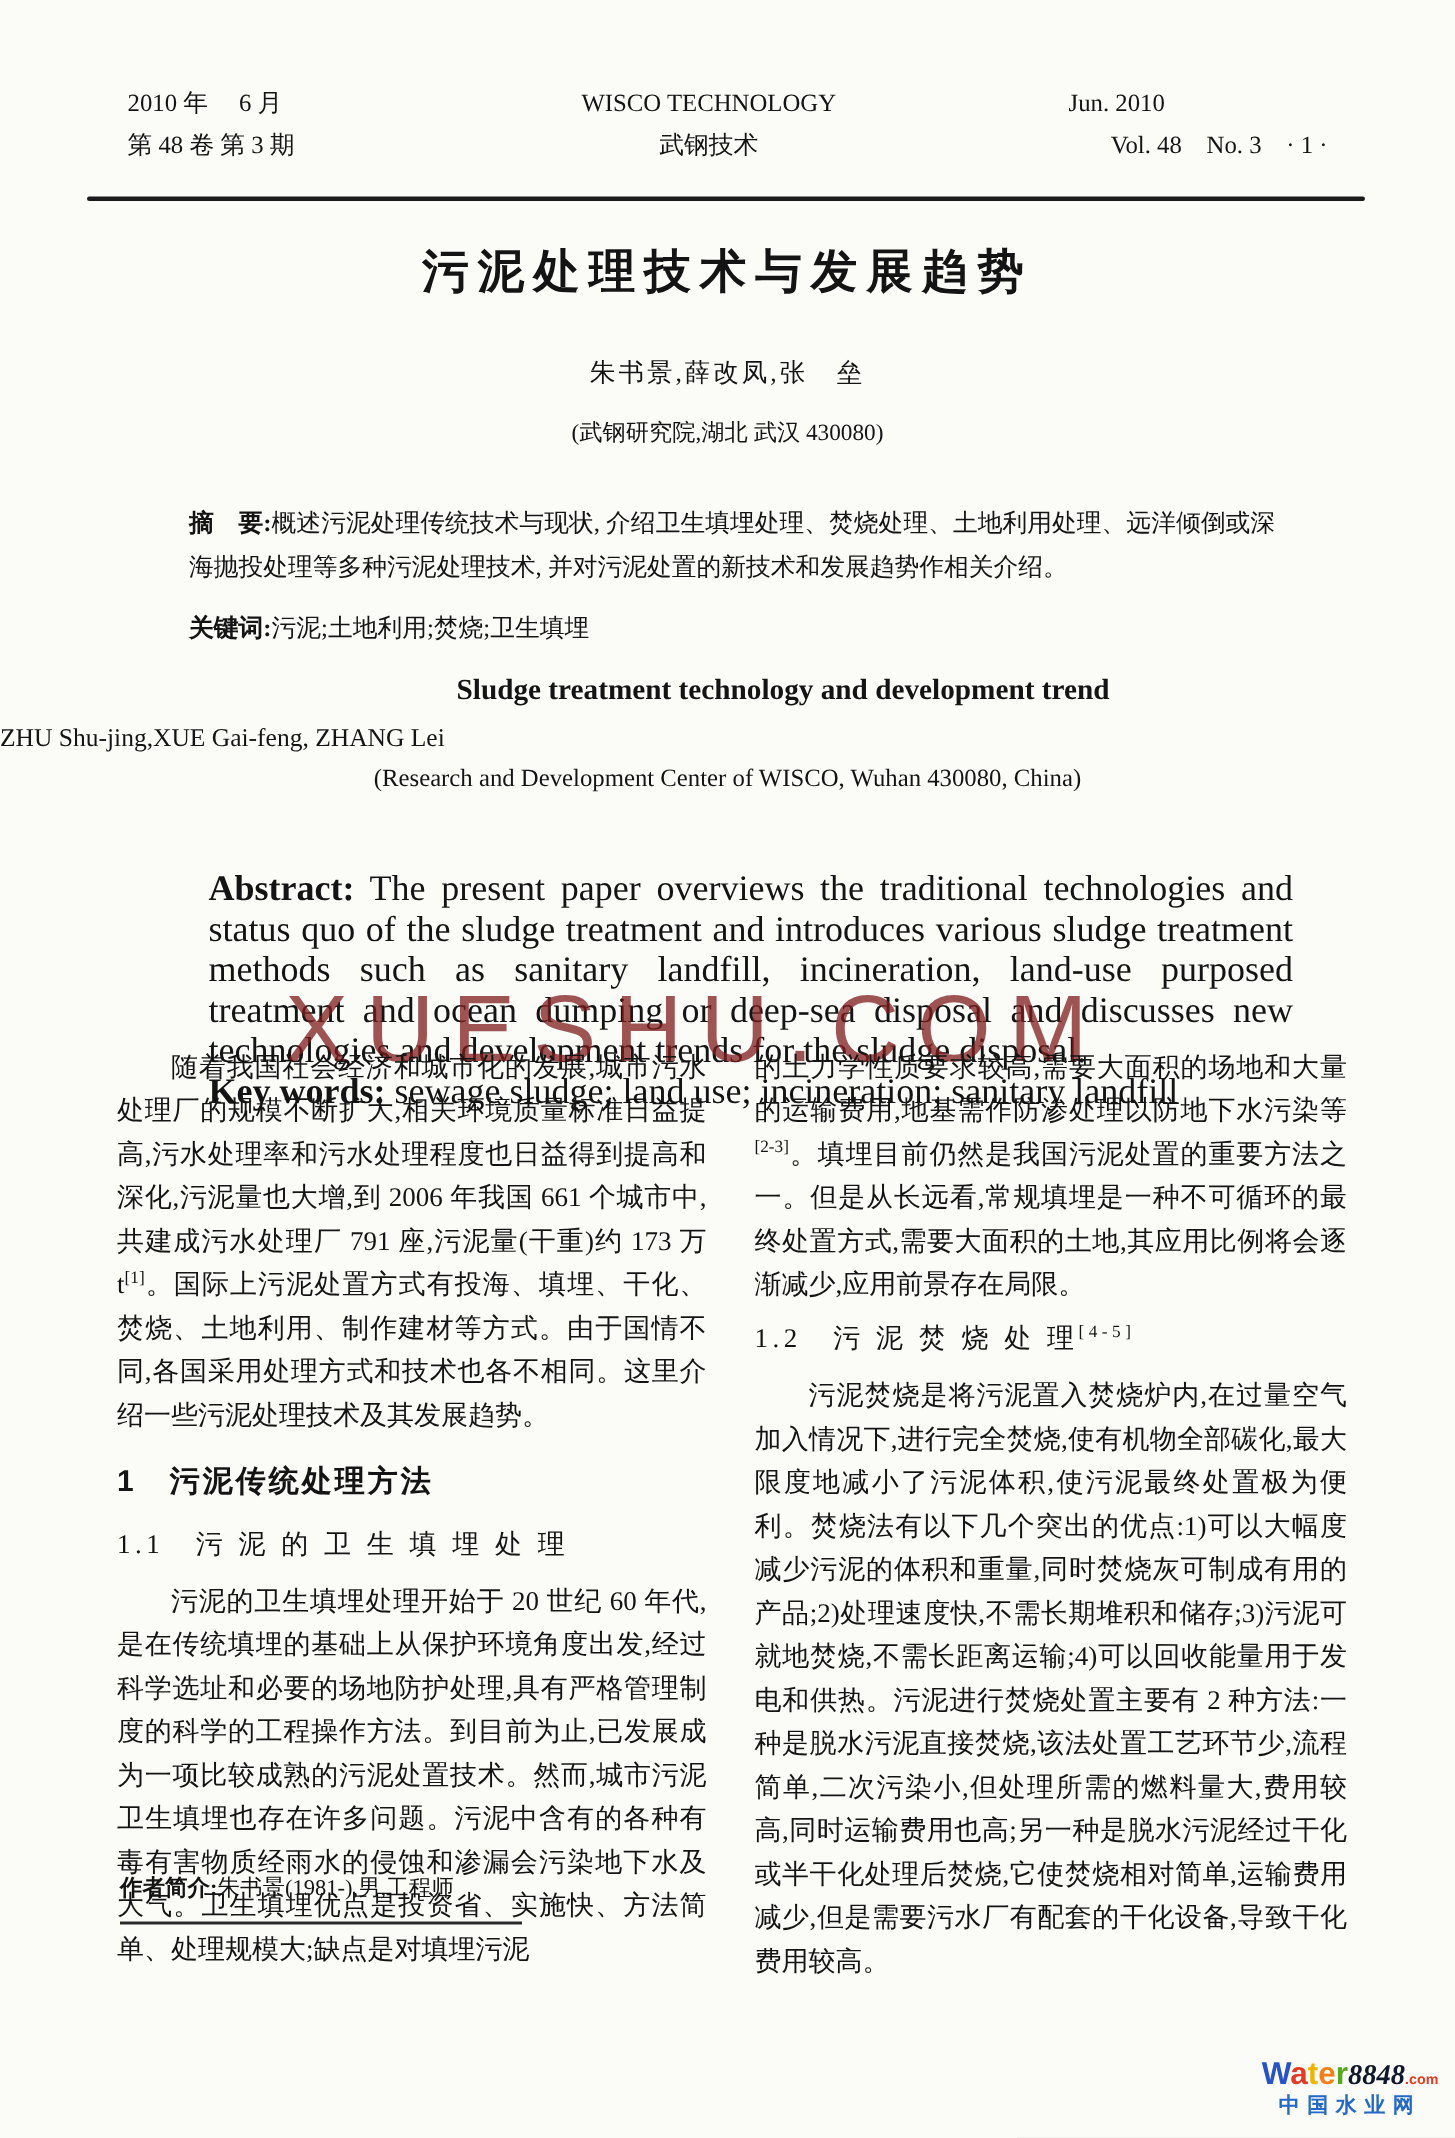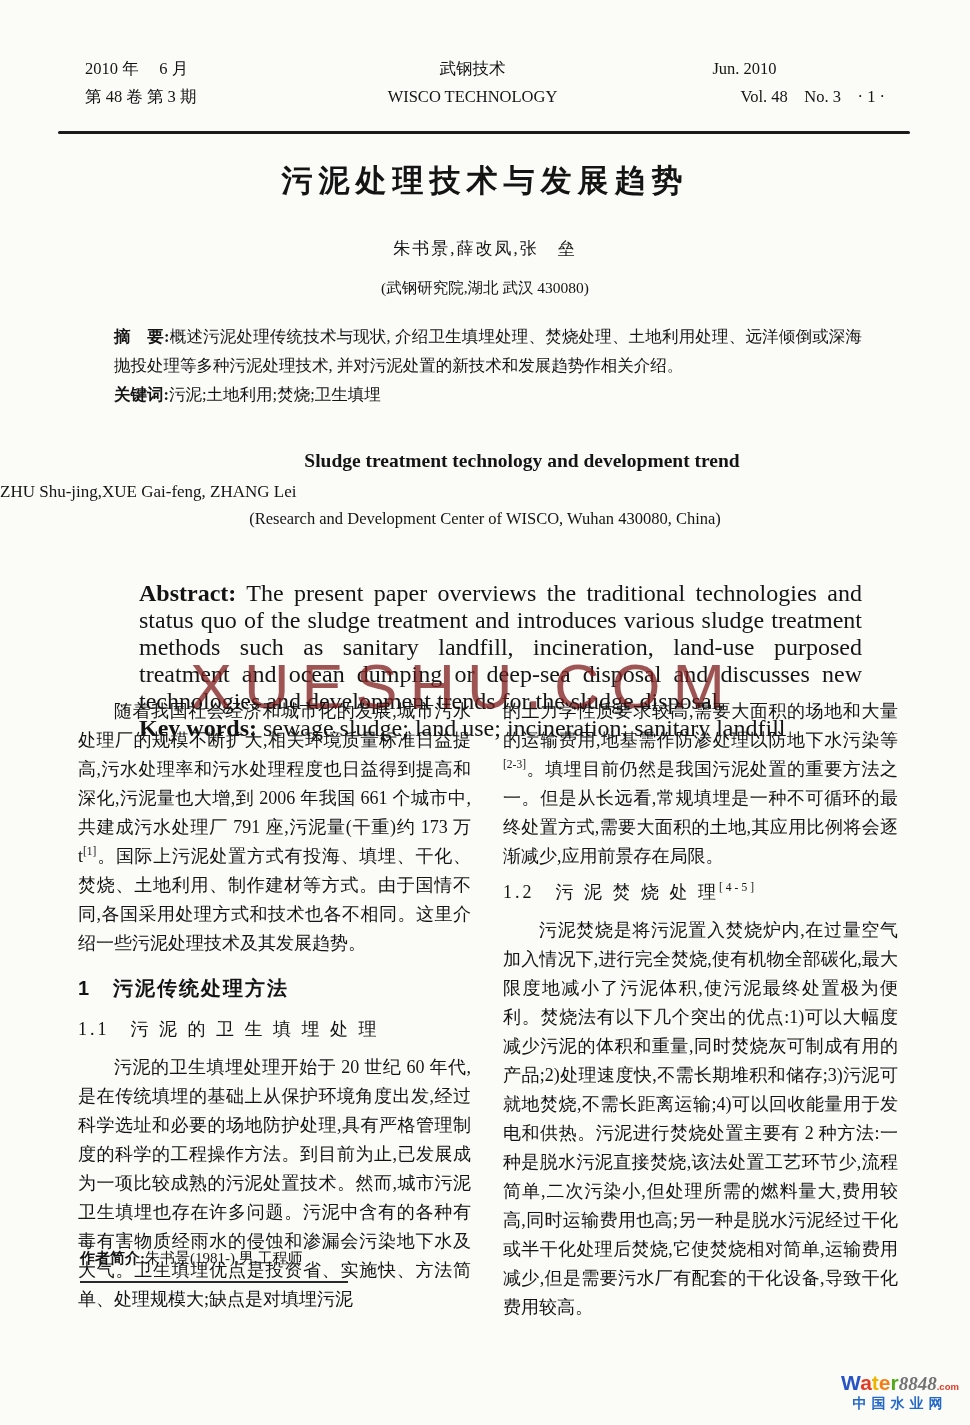--- a/index.html
+++ b/index.html
@@ -17,21 +17,21 @@
   .hdr-right .l1{text-align:center; padding-right:46px;}
   .hdr-right .l2{text-align:right;}
   .hdr-rule{position:absolute; top:131px; left:58px; width:852px; height:3px; background:#1b1b1b; border-radius:2px;}
   
   .title-cn{position:absolute; top:160px; left:0; width:100%; margin:0; text-align:center;
     font-size:31px; font-weight:700; letter-spacing:6px;}
   .authors-cn{position:absolute; top:237px; left:0; width:100%; text-align:center; font-size:17px; letter-spacing:2px;}
   .affil-cn{position:absolute; top:278px; left:0; width:100%; text-align:center; font-size:15.5px;}
   
   .meta{position:absolute; top:322px; left:114px; width:748px; font-size:16.5px; line-height:29px; text-align:justify;}
-  .meta p{margin:0;}
+  .meta p{margin:12px;}
   .meta b{font-weight:700;}
   .meta .gap{display:inline-block; width:22px;}
   
   .title-en{position:absolute; top:450px; left:0; width:100%; margin:0; text-align:center; font-size:19.5px; font-weight:700;padding-left:37px;}
   .authors-en{position:absolute; top:482px; left:0; width:100%; font-size:17px;}
   .affil-en{position:absolute; top:509px; left:0; width:100%; text-align:center; font-size:16.5px;}
   .abstract-en{position:absolute; top:532px; left:139px; width:723px; font-size:24px; line-height:27px; text-align:justify;margin-top:48px;}
   .abstract-en p{margin:0;}
   
   .watermark{position:absolute; top:650px; left:190px; z-index:0; font-family:"Liberation Sans","DejaVu Sans",sans-serif;
@@ -64,22 +64,22 @@
 <body>
 
 <div class="page">
 
   <div class="hdr">
     <div class="hdr-left">
       <div class="l">2010 年　 6 月</div>
       <div class="l">第 48 卷 第 3 期</div>
     </div>
     <div class="hdr-center">
+      <div class="l">WISCO TECHNOLOGY</div>
       <div class="l">武钢技术</div>
-      <div class="l">WISCO TECHNOLOGY</div>
     </div>
     <div class="hdr-right">
       <div class="l l1">Jun. 2010</div>
       <div class="l l2">Vol. 48　No. 3　· 1 ·</div>
     </div>
   </div>
   <div class="hdr-rule"></div>
 
   <h1 class="title-cn">污泥处理技术与发展趋势</h1>
   <div class="authors-cn">朱书景,薛改凤,张　垒</div>
@@ -112,18 +112,18 @@
       <div class="sec-h2"><span>1.2　污 泥 焚 烧 处 理</span><sup>[4-5]</sup></div>
       <p><span>污泥焚烧是将污泥置入焚烧炉内,在过量空气加入情况下,进行完全焚烧,使有机物全部碳化,最大限度地减小了污泥体积,使污泥最终处置极为便利。焚烧法有以下几个突出的优点:1)可以大幅度减少污泥的体积和重量,同时焚烧灰可制成有用的产品;2)处理速度快,不需长期堆积和储存;3)污泥可就地焚烧,不需长距离运输;4)可以回收能量用于发电和供热。污泥进行焚烧处置主要有 2 种方法:一种是脱水污泥直接焚烧,该法处置工艺环节少,流程简单,二次污染小,但处理所需的燃料量大,费用较高,同时运输费用也高;另一种是脱水污泥经过干化或半干化处理后焚烧,它使焚烧相对简单,运输费用减少,但是需要污水厂有配套的干化设备,导致干化费用较高。</span></p>
     </div>
   </div>
 
   <div class="footnote-rule"></div>
   <div class="footnote"><b>作者简介:</b><span>朱书景(1981-),男,工程师</span></div>
 
   <div class="sitelogo">
     <div class="row1">
-      <span class="brand"><span style="color: rgb(40, 83, 198);">W</span><span style="color: rgb(226, 58, 36);">a</span><span style="color: rgb(240, 180, 0);">t</span><span style="color: rgb(245, 127, 23);">e</span><span style="color: rgb(86, 168, 28);">r</span></span><span class="num" style="color: #737373;">8848</span><span class="tld" style="color: rgb(226, 58, 36);">.com</span>
+      <span class="brand"><span style="color: rgb(40, 83, 198);">W</span><span style="color: rgb(226, 58, 36);">a</span><span style="color: rgb(240, 180, 0);">t</span><span style="color: rgb(245, 127, 23);">e</span><span style="color: rgb(86, 168, 28);">r</span></span><span class="num" style="color: #0f172a;">8848</span><span class="tld" style="color: rgb(226, 58, 36);">.com</span>
     </div>
     <div class="row2" style="color: rgb(36, 104, 200);">中国水业网</div>
   </div>
 
 </div>
 
 </body></html>

